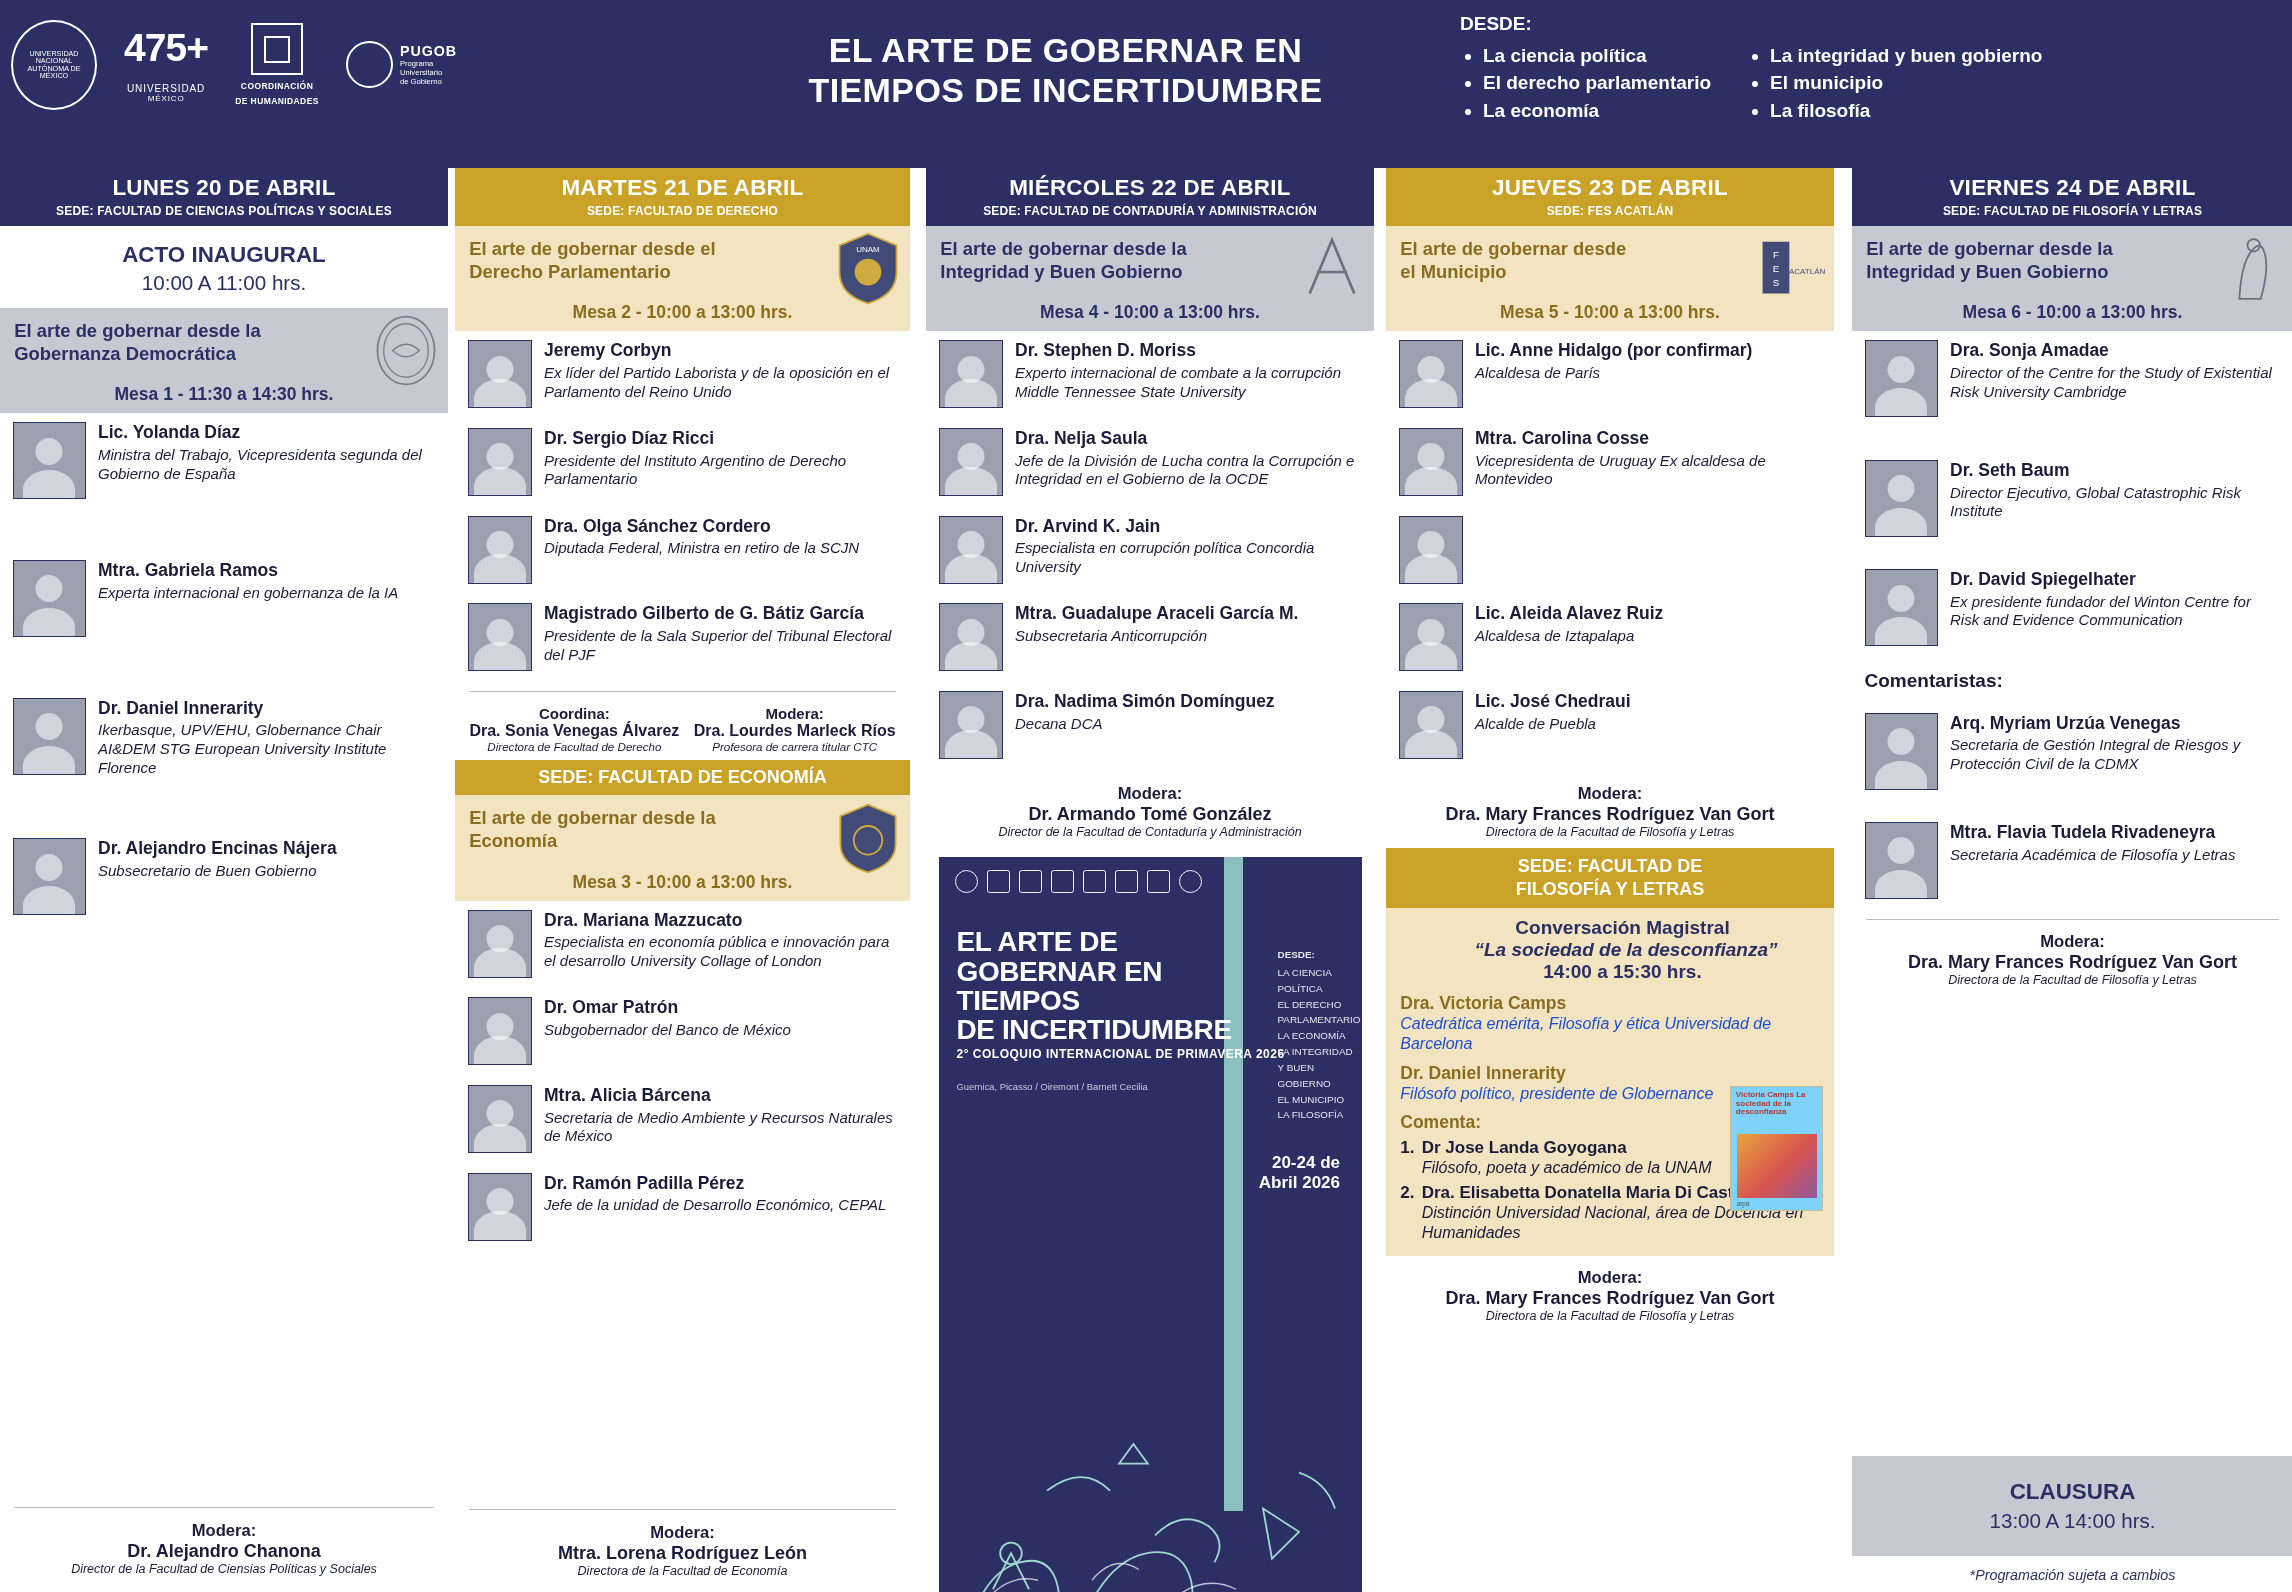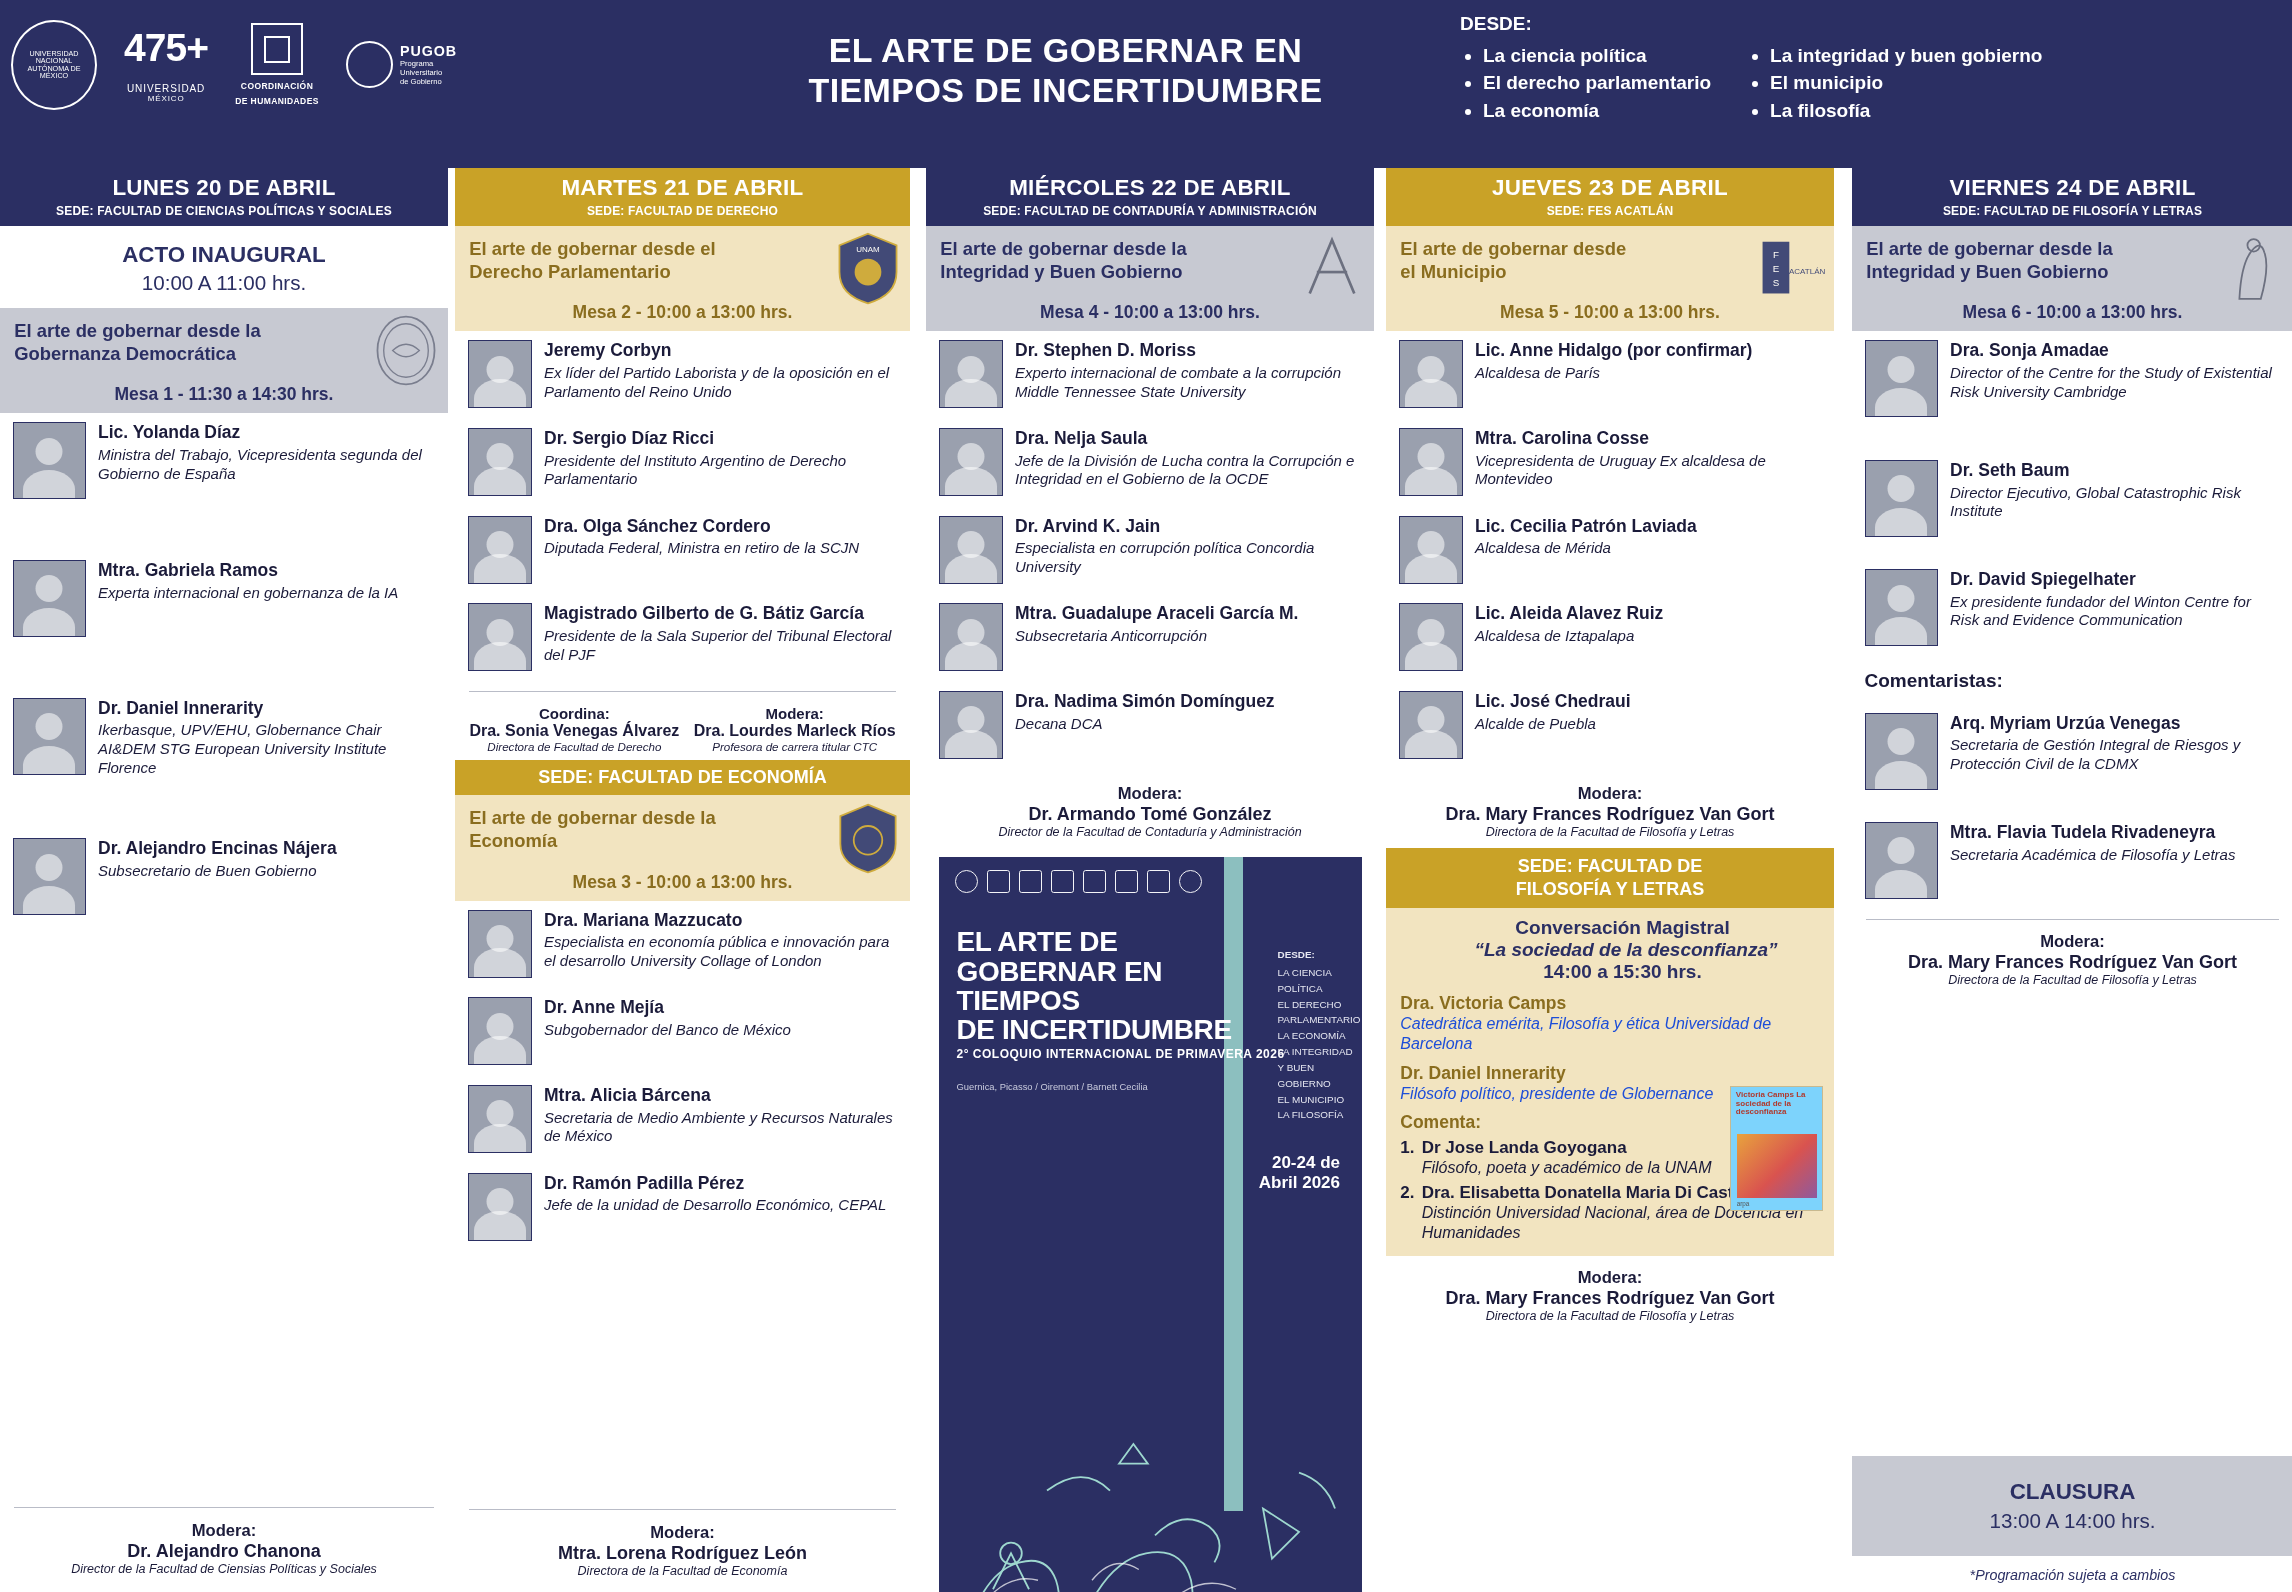--- a/index.html
+++ b/index.html
@@ -363,21 +363,21 @@
             <div class="pname">Dra. Mariana Mazzucato</div>
             <div class="prole">Especialista en economía pública e innovación para el desarrollo University Collage of London</div>
           </div>
         </div>
         <div class="person">
           <div class="ph sm">
               <i class="head"></i>
               <i class="body"></i>
             </div>
           <div class="pinfo">
-            <div class="pname">Dr. Anne Mejía</div>
+            <div class="pname">Dr. Omar Patrón</div>
             <div class="prole">Subgobernador del Banco de México</div>
           </div>
         </div>
         <div class="person">
           <div class="ph sm">
               <i class="head"></i>
               <i class="body"></i>
             </div>
           <div class="pinfo">
             <div class="pname">Mtra. Alicia Bárcena</div>
@@ -575,24 +575,20 @@
           <div class="pinfo">
             <div class="pname">Mtra. Carolina Cosse</div>
             <div class="prole">Vicepresidenta de Uruguay Ex alcaldesa de Montevideo</div>
           </div>
         </div>
         <div class="person">
           <div class="ph sm">
               <i class="head"></i>
               <i class="body"></i>
             </div>
-          <div class="pinfo">
-            <div class="pname">Lic. Cecilia Patrón Laviada</div>
-            <div class="prole">Alcaldesa de Mérida</div>
-          </div>
         </div>
         <div class="person">
           <div class="ph sm">
               <i class="head"></i>
               <i class="body"></i>
             </div>
           <div class="pinfo">
             <div class="pname">Lic. Aleida Alavez Ruiz</div>
             <div class="prole">Alcaldesa de Iztapalapa</div>
           </div>

